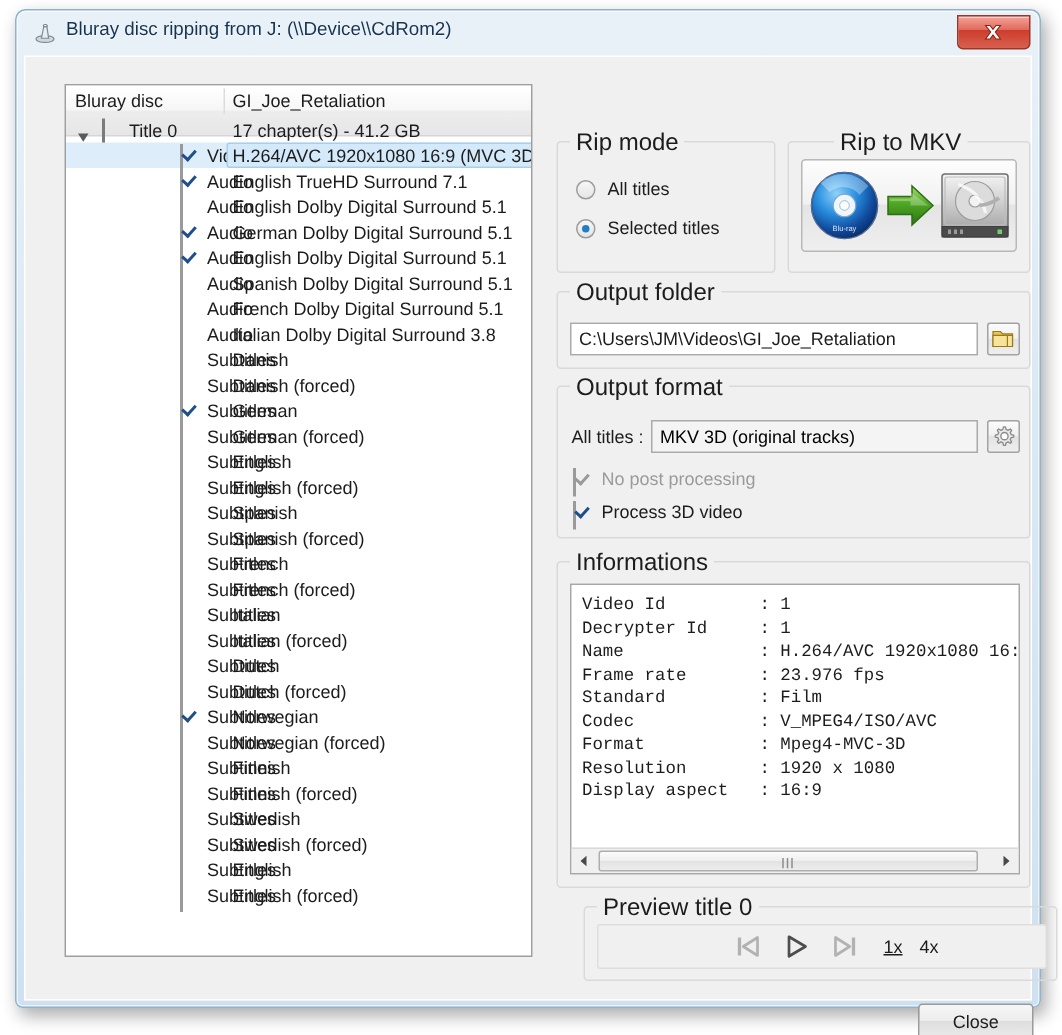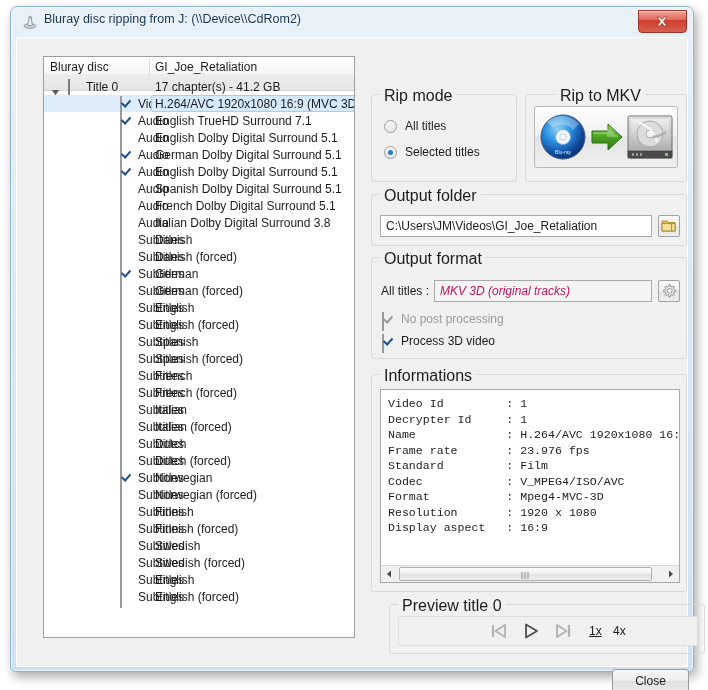--- a/index.html
+++ b/index.html
@@ -251,21 +251,21 @@
     position: absolute;
     background: #ffffff;
     border: 1px solid #aaaaaa;
     box-sizing: border-box;
     font-size: 12px;
     color: #1c1c1c;
     padding: 3px 5px;
     white-space: nowrap;
     overflow: hidden;
   }
-  .textbox.readonly { background: #f4f4f4; color: #be185d; font-style: italic; }
+  .textbox.readonly { background: #f4f4f4; color: #000000; }
   #folder-input { left: 8px; top: 20px; width: 272px; height: 22px; }
   .sq-btn {
     position: absolute;
     border: 1px solid #a2a2a2;
     border-radius: 2px;
     background: linear-gradient(to bottom, #fbfbfb 0%, #f0f0f0 48%, #e3e3e3 50%, #eeeeee 100%);
     box-sizing: border-box;
     cursor: pointer;
   }
   #folder-btn { left: 286px; top: 20px; width: 22px; height: 22px; }

